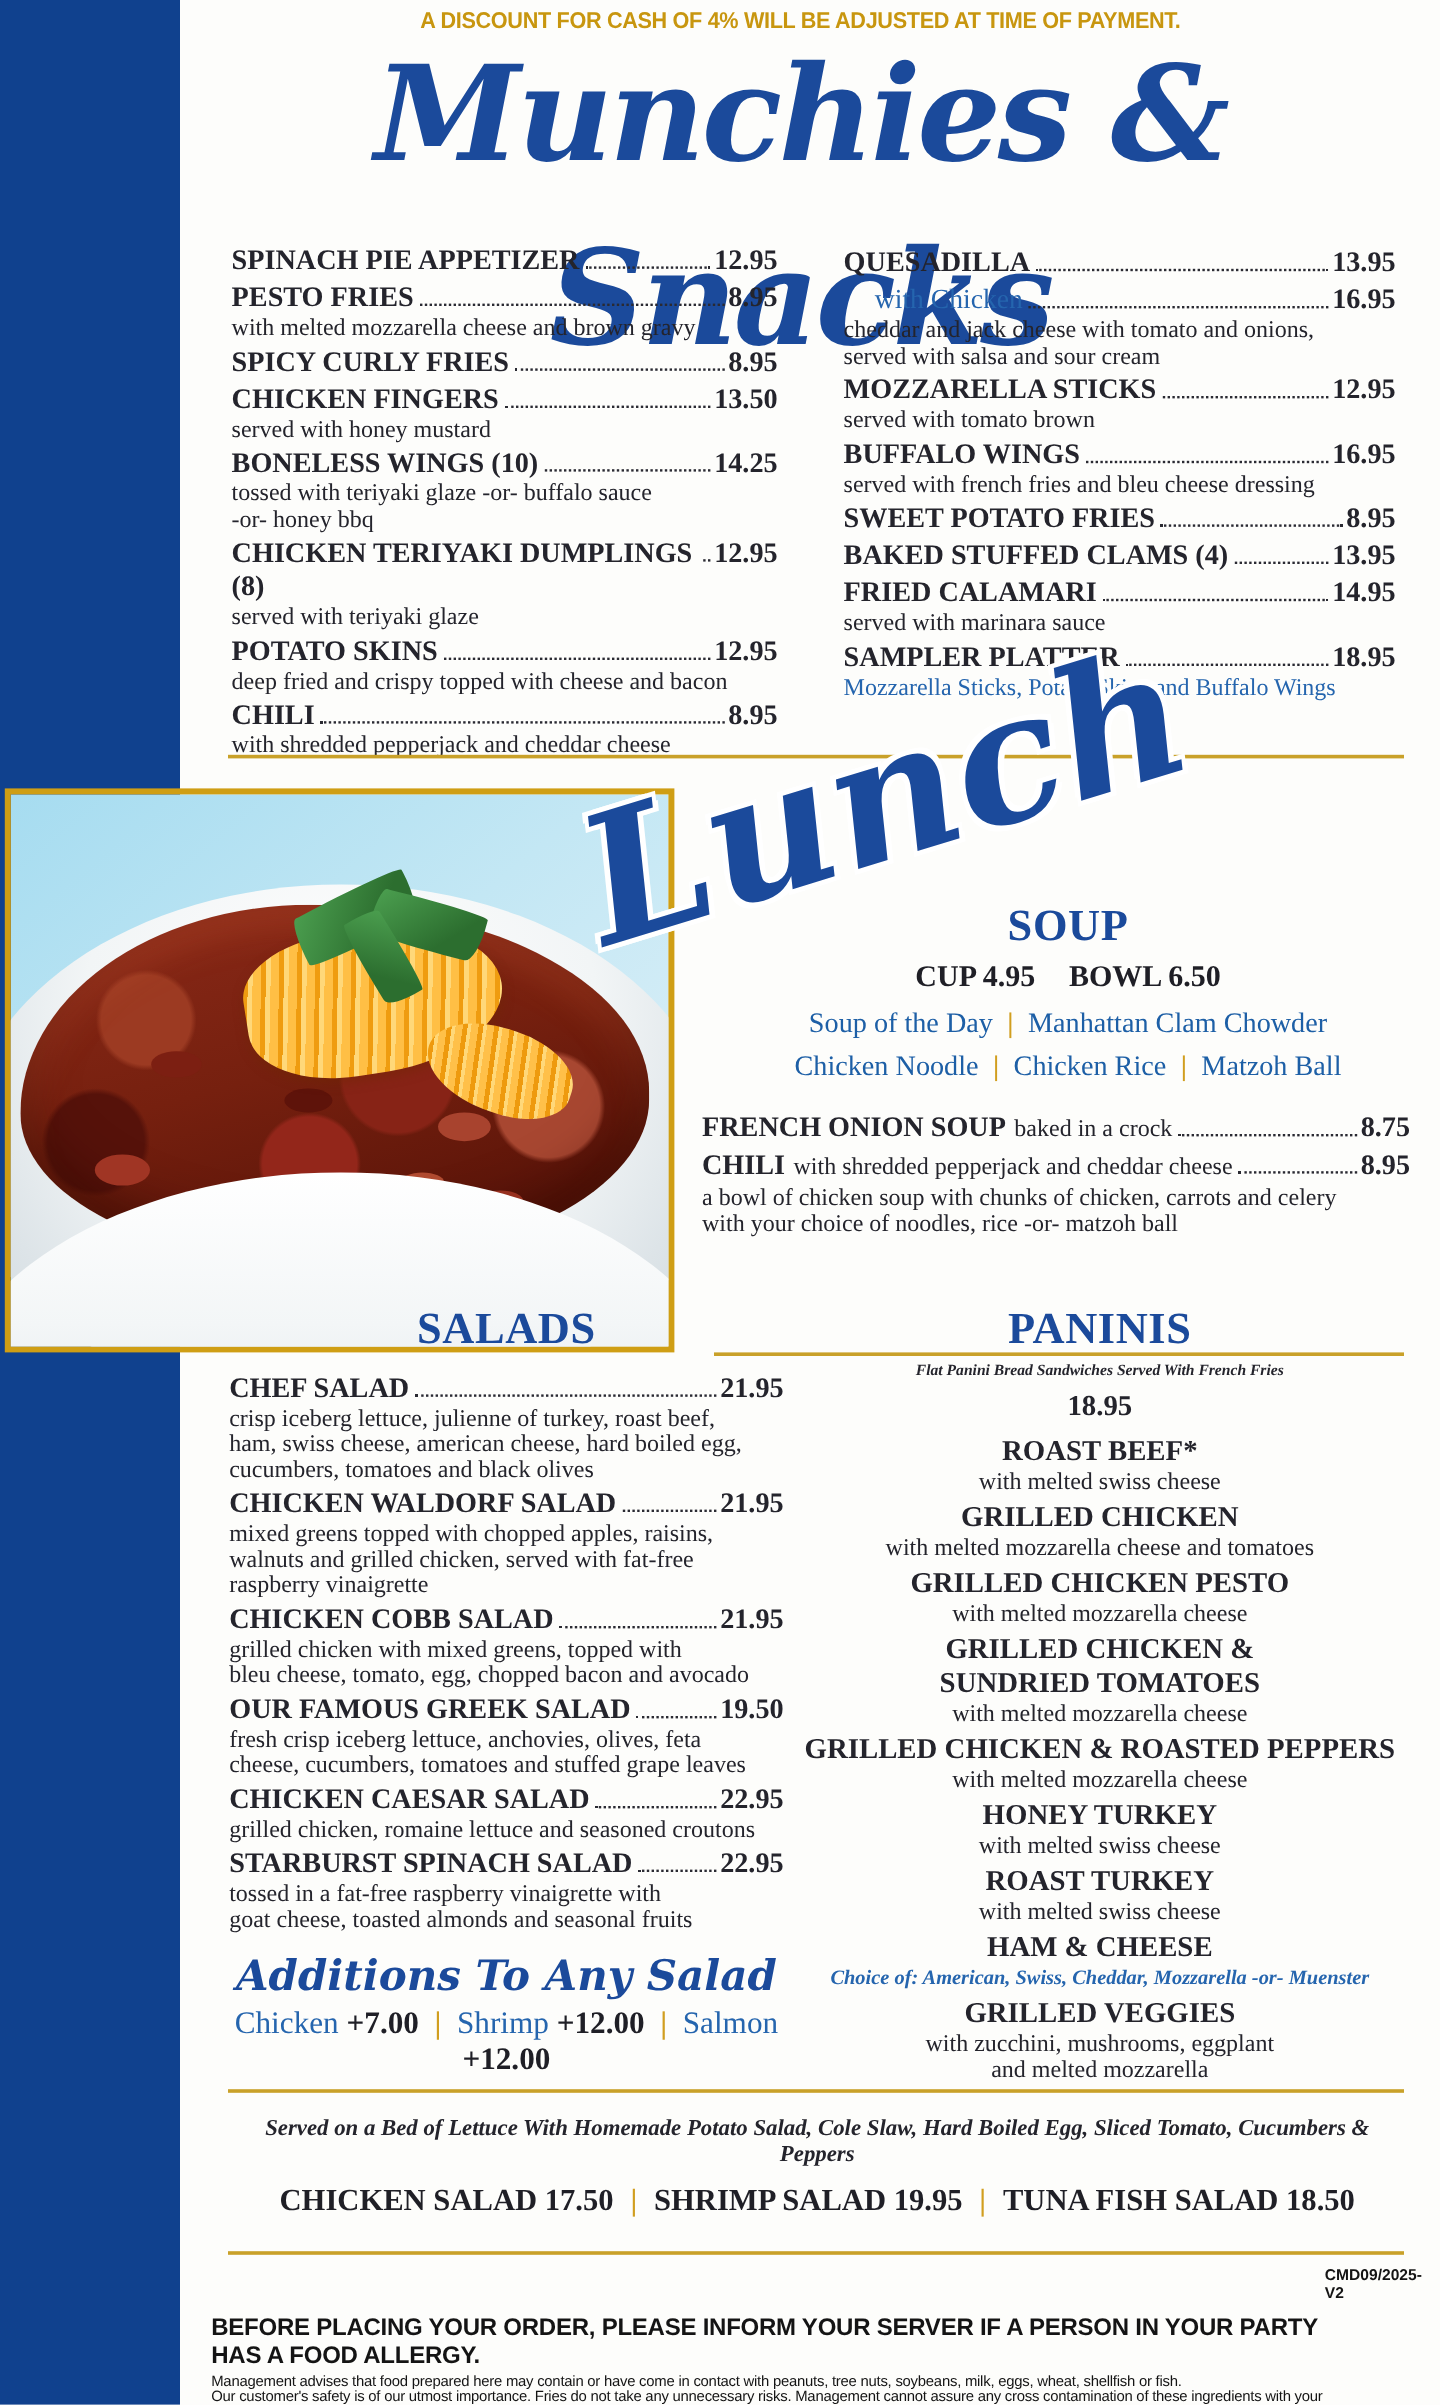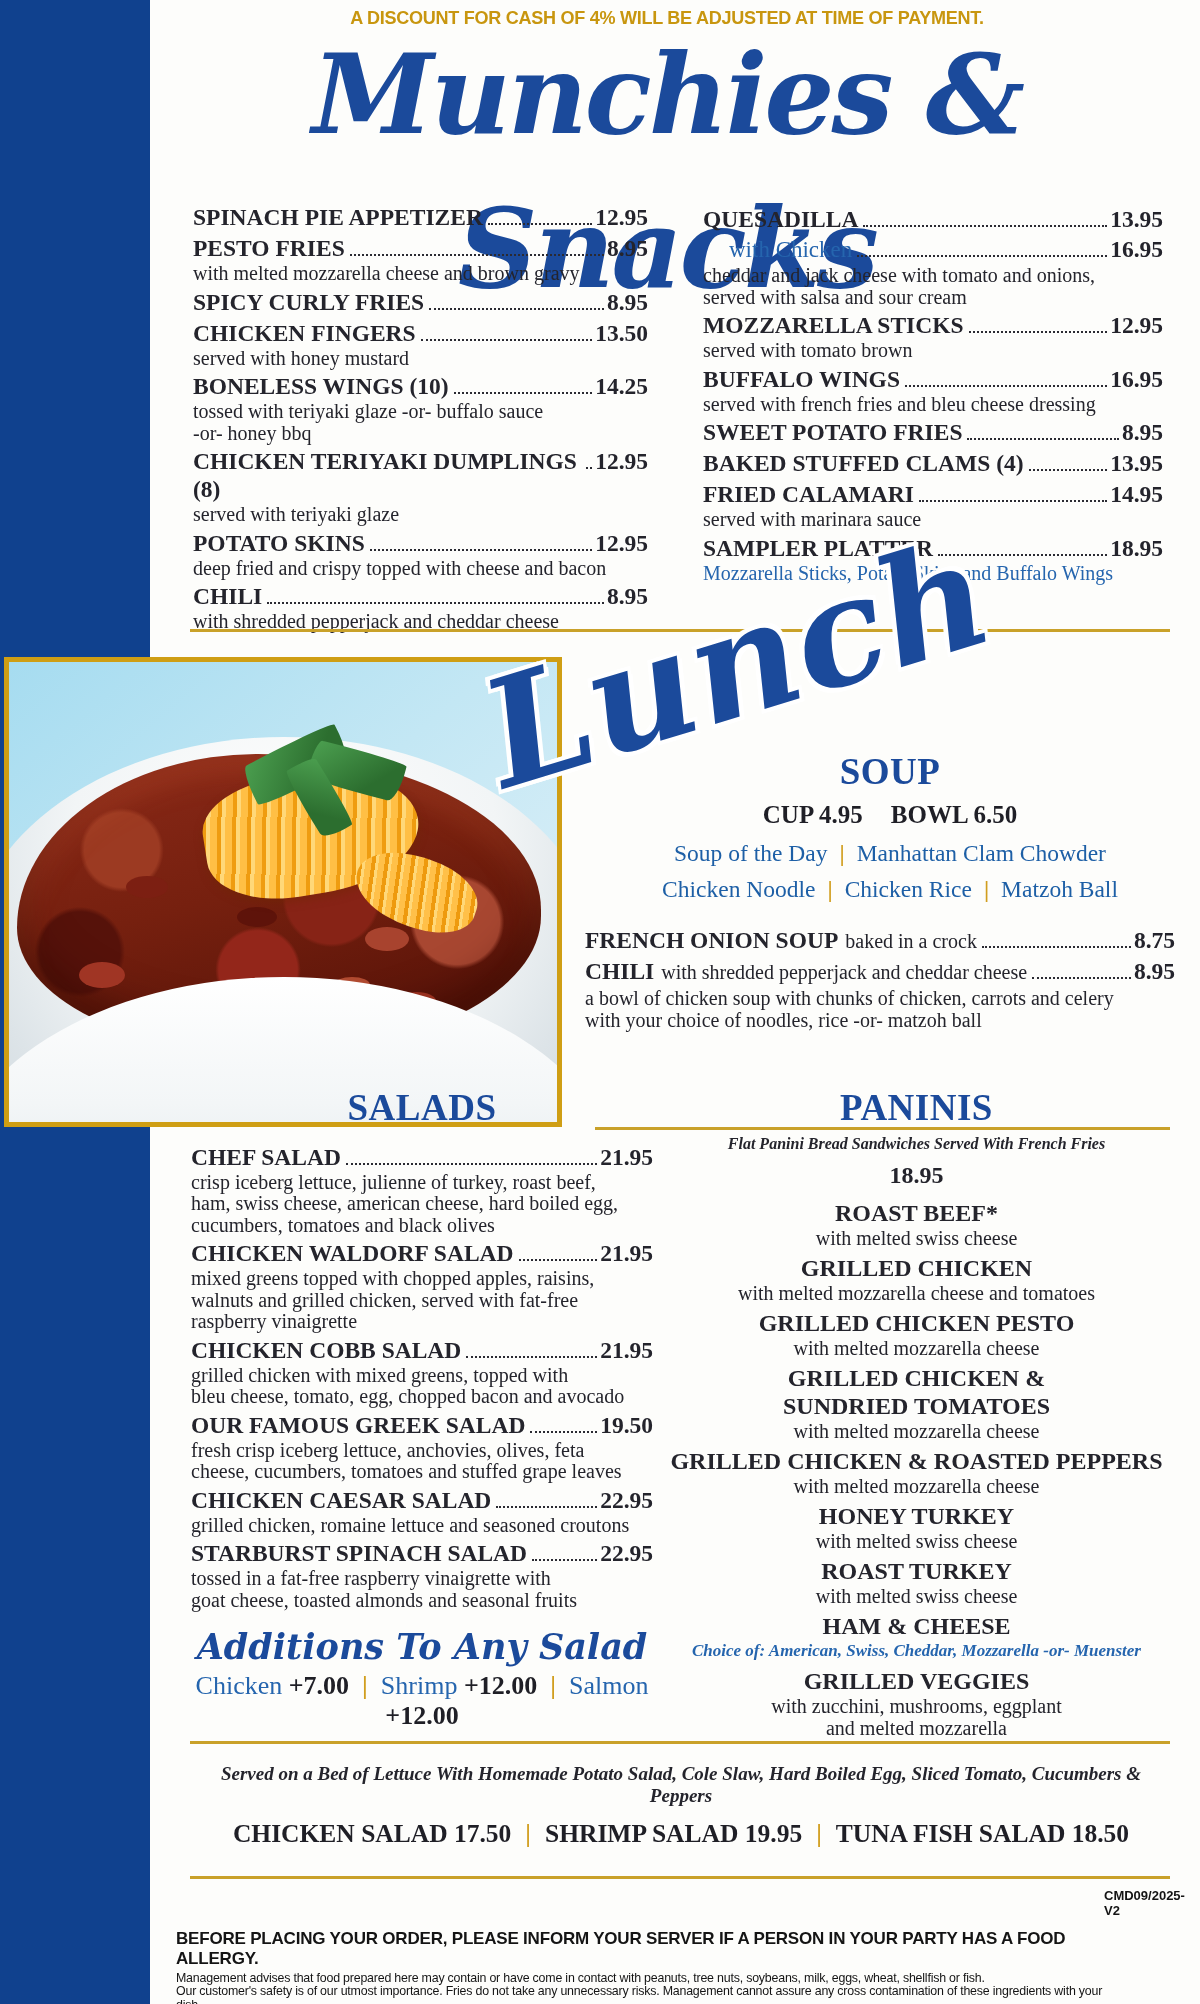--- a/index.html
+++ b/index.html
@@ -75,42 +75,42 @@
   .sec-head{font-size:37px;font-weight:bold;color:#1b4a9b;letter-spacing:.5px;line-height:1.1;}
   .sizes{margin-top:8px;font-size:25px;font-weight:bold;color:#1f1f26;}
   .sizes .opt{margin:0 14px;}
   .pipe-list{margin-top:7px;font-size:23.5px;color:#1d5fa6;line-height:1.45;}
   .pipe-list .opt + .opt::before{content:"|";color:#d19e1f;font-weight:bold;margin:0 12px;}
   .soup-items{left:585px;top:926px;width:590px;}
   
   .salads-col{left:191px;top:1088px;width:462px;}
   .salads-col .sec-head{text-align:center;margin-bottom:14px;}
   .paninis-col{left:653px;top:1088px;width:527px;text-align:center;}
-  .paninis-subtitle{font-style:italic;font-weight:bold;font-size:16px;margin-top:6px;line-height:1.15;}
+  .paninis-subtitle{font-style:italic;font-weight:bold;font-size:13px;margin-top:6px;line-height:1.15;}
   .paninis-price{font-size:24px;font-weight:bold;margin:9px 0 10px;}
   .p-item{margin-bottom:5px;}
   .p-name{font-size:24px;font-weight:bold;line-height:28px;white-space:pre-line;}
   .p-desc{font-size:20px;line-height:22px;white-space:pre-line;}
   .choice{color:#2565ae;font-style:italic;font-weight:bold;font-size:17px;}
   
   .additions{margin-top:16px;text-align:center;}
   .additions-script{font-size:35px;line-height:1.15;}
   .additions-opts{margin-top:4px;font-size:26px;color:#1f1f26;}
   .additions-opts .opt + .opt::before{content:"|";color:#d19e1f;font-weight:bold;margin:0 13px;}
   .opt-name-blue{color:#2565ae;}
   .opt-price{font-weight:bold;}
   
   .platters{left:190px;top:1754px;width:982px;text-align:center;}
   .platters .sec-head{font-size:40px;}
   .platters-subtitle{font-style:italic;font-weight:bold;font-size:19px;margin-top:9px;line-height:1.15;}
   .platters-opts{margin-top:12px;font-size:25.5px;font-weight:bold;color:#1f1f26;}
   .platters-opts .opt + .opt::before{content:"|";color:#d19e1f;margin:0 14px;}
   
   .footer{left:176px;top:1929px;width:950px;font-family:"Liberation Sans", sans-serif;color:#141414;letter-spacing:-.2px;}
-  .footer-bold{font-size:17px;font-weight:bold;margin-bottom:3px;}
+  .footer-bold{font-size:20px;font-weight:bold;margin-bottom:3px;}
   .footer-line{font-size:12.4px;line-height:13.4px;}
   .doc-code{left:1104px;top:1888px;font-family:Liberation Sans, sans-serif;font-size:13px;font-weight:bold;color:#141414;}
 </style>
 </head>
 <body>
 
 <div class="abs band"></div>
 
 <div class="abs disclaimer">A DISCOUNT FOR CASH OF 4% WILL BE ADJUSTED AT TIME OF PAYMENT.</div>
 

